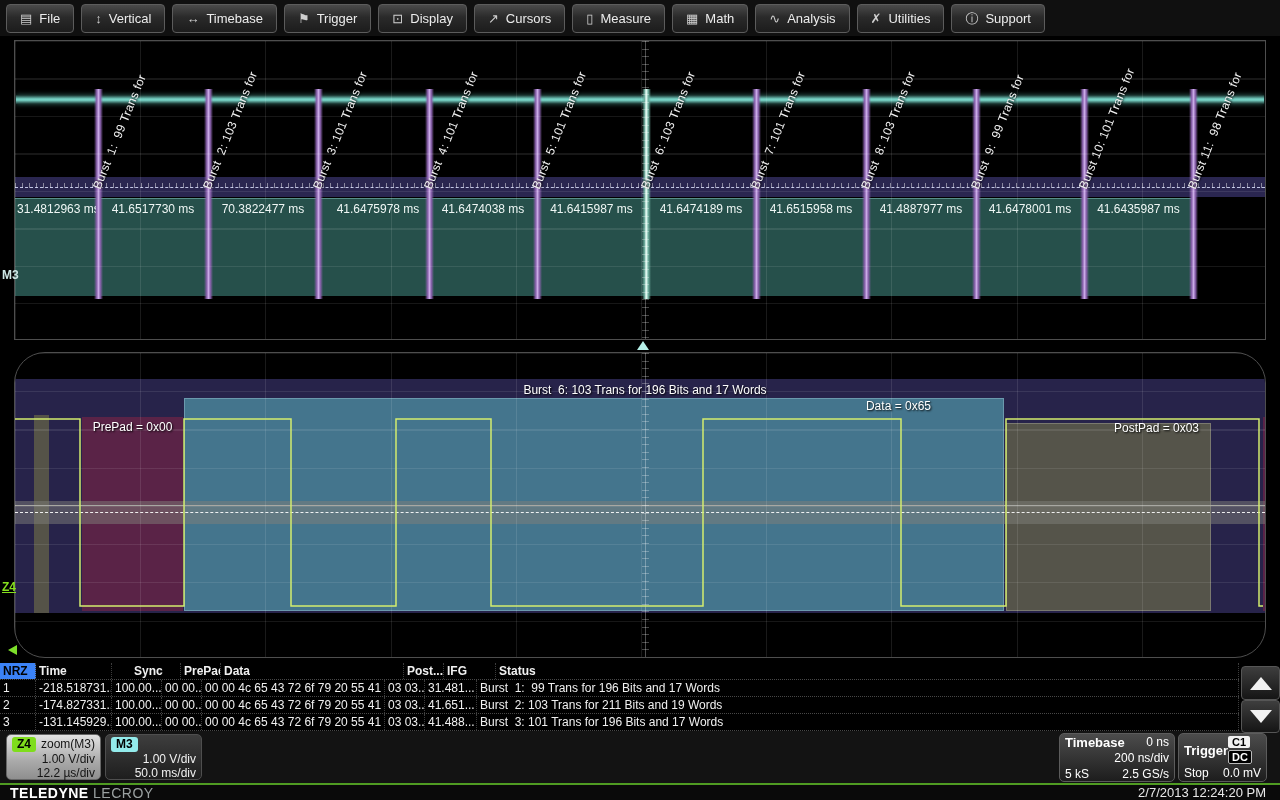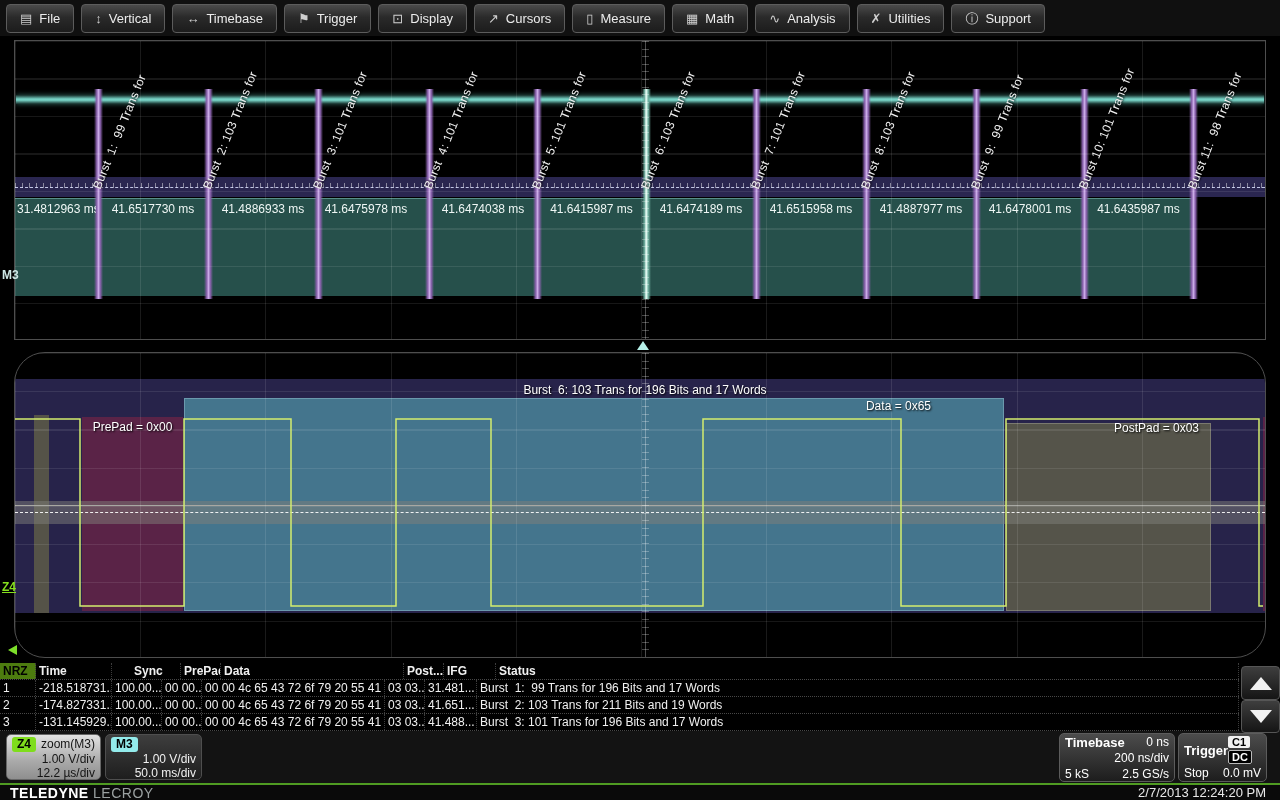--- a/index.html
+++ b/index.html
@@ -75,21 +75,21 @@
   .zl2{left:344px;top:46px;width:572px;text-align:right;}
   .zpre{left:67px;top:67px;width:101px;}
   .zpost{left:991px;top:68px;width:205px;padding-left:48px;}
 
   
   .dtable{position:absolute;left:0;top:663px;width:1239px;font-size:12px;z-index:5;}
   .trow{display:flex;height:16px;line-height:16px;border-bottom:1px dotted #474747;overflow:hidden;}
   .trow.head{font-weight:bold;}
   .tcell{padding-left:3px;overflow:hidden;white-space:pre;box-sizing:border-box;
      border-right:1px dotted #3c3c3c;color:#f0f0f0;}
-  .tcell.hl{background:#4d7c0f;color:#000;}
+  .tcell.hl{background:#3b82f6;color:#000;}
   .tscroll{position:absolute;width:37px;height:32px;left:1241px;z-index:5;border:1px solid #565656;
      border-radius:4px;background:linear-gradient(#3e3e3e,#151515);display:flex;align-items:center;justify-content:center;}
   .tri-up{width:0;height:0;border-left:11px solid transparent;border-right:11px solid transparent;border-bottom:13px solid #f2f2f2;}
   .tri-down{width:0;height:0;border-left:11px solid transparent;border-right:11px solid transparent;border-top:13px solid #f2f2f2;}
 
   
   .statusbar{position:absolute;left:0;top:731px;width:1280px;height:52px;background:#131313;}
   .descbox{position:absolute;border-radius:5px;font-size:12px;box-sizing:border-box;}
   .z4box{left:6px;top:3px;width:95px;height:46px;background:linear-gradient(#e2e2e2,#a9a9a9 60%,#8f8f8f);
      color:#141414;border:1px solid #666;}
@@ -174,22 +174,22 @@
     <div class="tealregion"></div>
     <div class="pband">
       <div class="ticks"></div>
       <div class="dash"></div>
     </div>
     <div class="trace"></div>
     <div class="gridlines"></div>
     <div class="cvline"></div>
   <div class="mcell" style="left: 2px; width: 79px;">31.4812963 ms</div>
       <div class="mcell" style="left: 85px; width: 106px;">41.6517730 ms</div>
-      <div class="mcell" style="left: 195px; width: 106px;">41.4886933 ms</div>
-      <div class="mcell" style="left: 305px; width: 92px;">41.6475978 ms</div>
+      <div class="mcell" style="left: 195px; width: 106px;">70.3822477 ms</div>
+      <div class="mcell" style="left: 317px; width: 92px;">41.6475978 ms</div>
       <div class="mcell" style="left: 416px; width: 104px;">41.6474038 ms</div>
       <div class="mcell" style="left: 524px; width: 105px;">41.6415987 ms</div>
       <div class="mcell" style="left: 633px; width: 106px;">41.6474189 ms</div>
       <div class="mcell" style="left: 743px; width: 106px;">41.6515958 ms</div>
       <div class="mcell" style="left: 853px; width: 106px;">41.4887977 ms</div>
       <div class="mcell" style="left: 963px; width: 104px;">41.6478001 ms</div>
       <div class="mcell" style="left: 1071px; width: 105px;">41.6435987 ms</div>
       <div class="bmarker" style="left: 79px;"></div>
       <div class="blabel" style="left: 88px;">Burst  1:  99 Trans for</div>
       <div class="bmarker" style="left: 189px;"></div>

